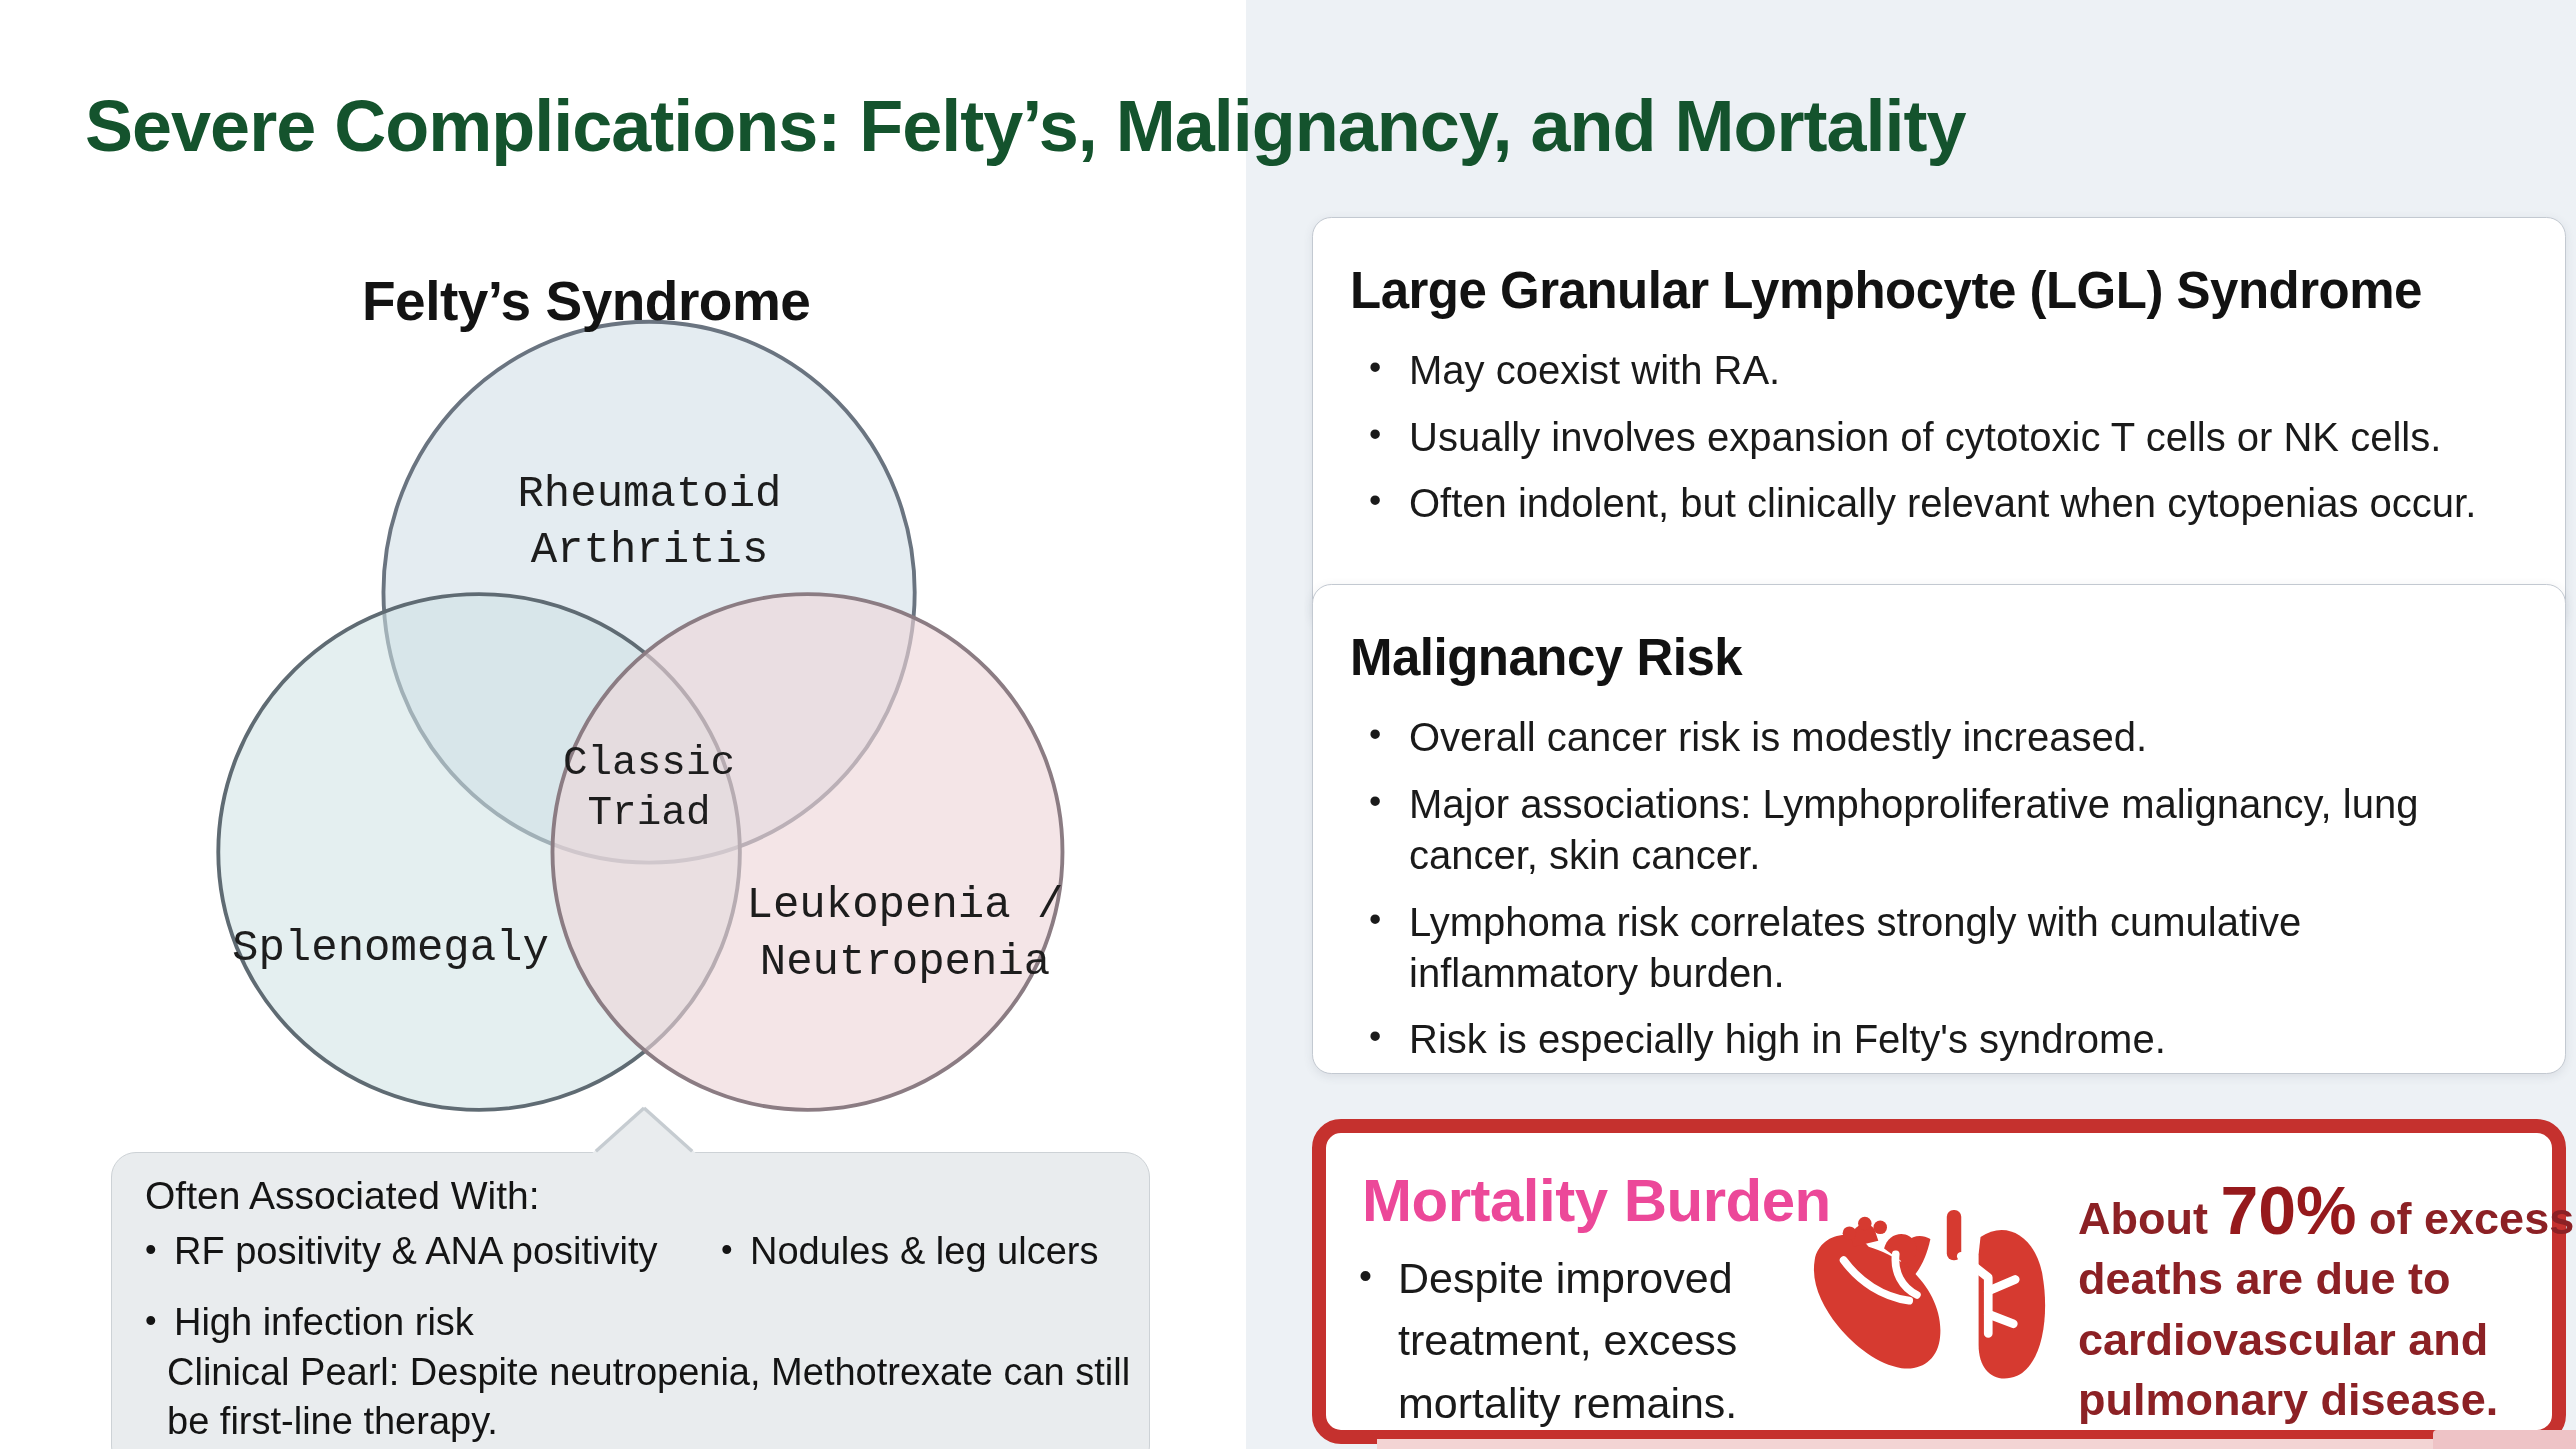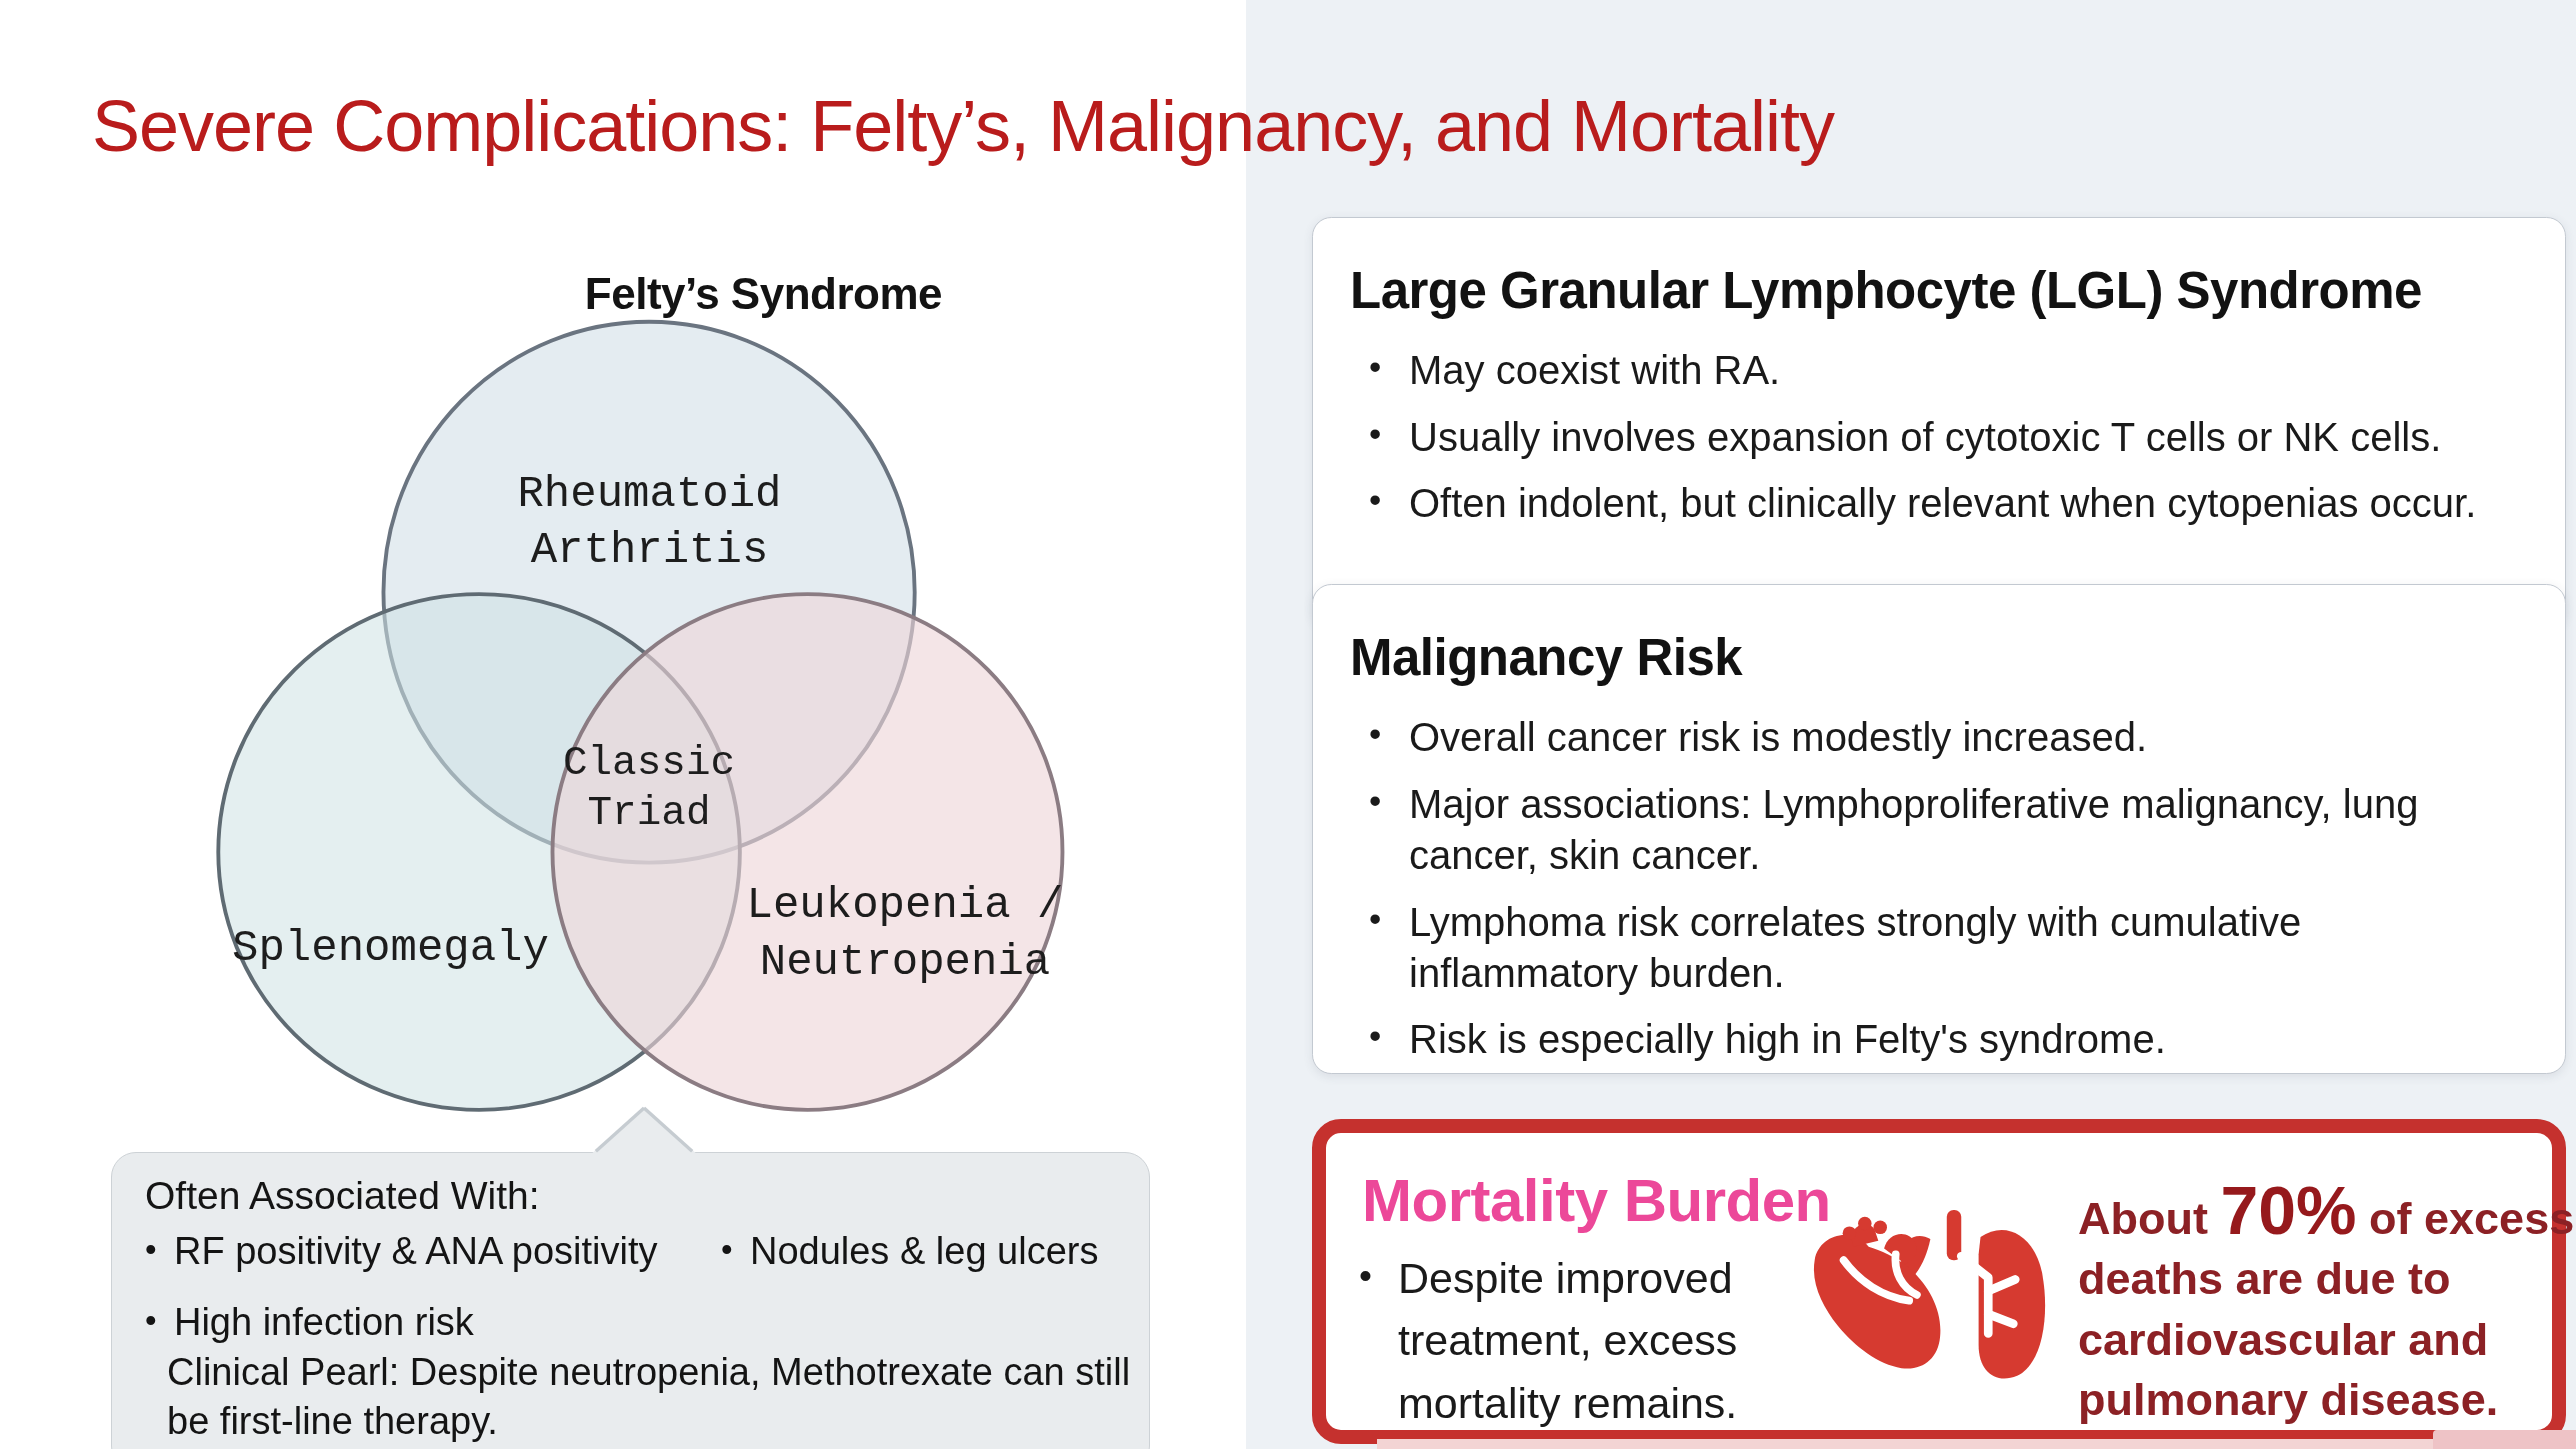--- a/index.html
+++ b/index.html
@@ -3,27 +3,27 @@
 <meta charset="utf-8">
 <style>
   html,body{margin:0;padding:0;}
   body{font-family:"Liberation Sans","DejaVu Sans",sans-serif;background:#ffffff;}
   #stage{position:relative;width:2576px;height:1449px;overflow:hidden;background:#ffffff;}
 
   
   .right-panel-bg{position:absolute;left:1246px;top:0;width:1330px;height:1449px;background:#edf1f5;}
 
   
-  .main-title{position:absolute;left:92px;top:85px;font-size:72px;font-weight:400;color:#b91c1c;
+  .main-title{position:absolute;left:85px;top:85px;font-size:72px;font-weight:700;color:#14532d;
     letter-spacing:-1px;white-space:nowrap;}
 
   
   .venn-svg{position:absolute;left:0;top:0;}
-  .venn-title{position:absolute;left:362px;top:269px;width:580px;text-align:right;
-    font-size:44px;font-weight:600;color:#131313;letter-spacing:-0.5px;}
+  .venn-title{position:absolute;left:362px;top:269px;width:580px;text-align:left;
+    font-size:55px;font-weight:600;color:#131313;letter-spacing:-0.5px;}
   .venn-label{position:absolute;text-align:center;color:#1d1d1d;font-size:44px;line-height:1.28;font-family:Liberation Mono, monospace;}
   .lbl-ra{left:495px;top:466px;width:309px;}
   .lbl-spleno{left:207px;top:920px;width:367px;}
   .lbl-leuko{left:731px;top:877px;width:348px;line-height:1.3;}
   .lbl-triad{left:562px;top:738px;width:174px;font-size:41px;line-height:1.22;}
 
   
   .assoc-box{position:absolute;left:111px;top:1152px;width:1039px;height:319px;
     background:#e9ecee;border:1.9px solid #cdd2d6;border-radius:25px;box-sizing:border-box;}
   .assoc-heading{position:absolute;left:33px;top:21px;font-size:39px;color:#141414;}

